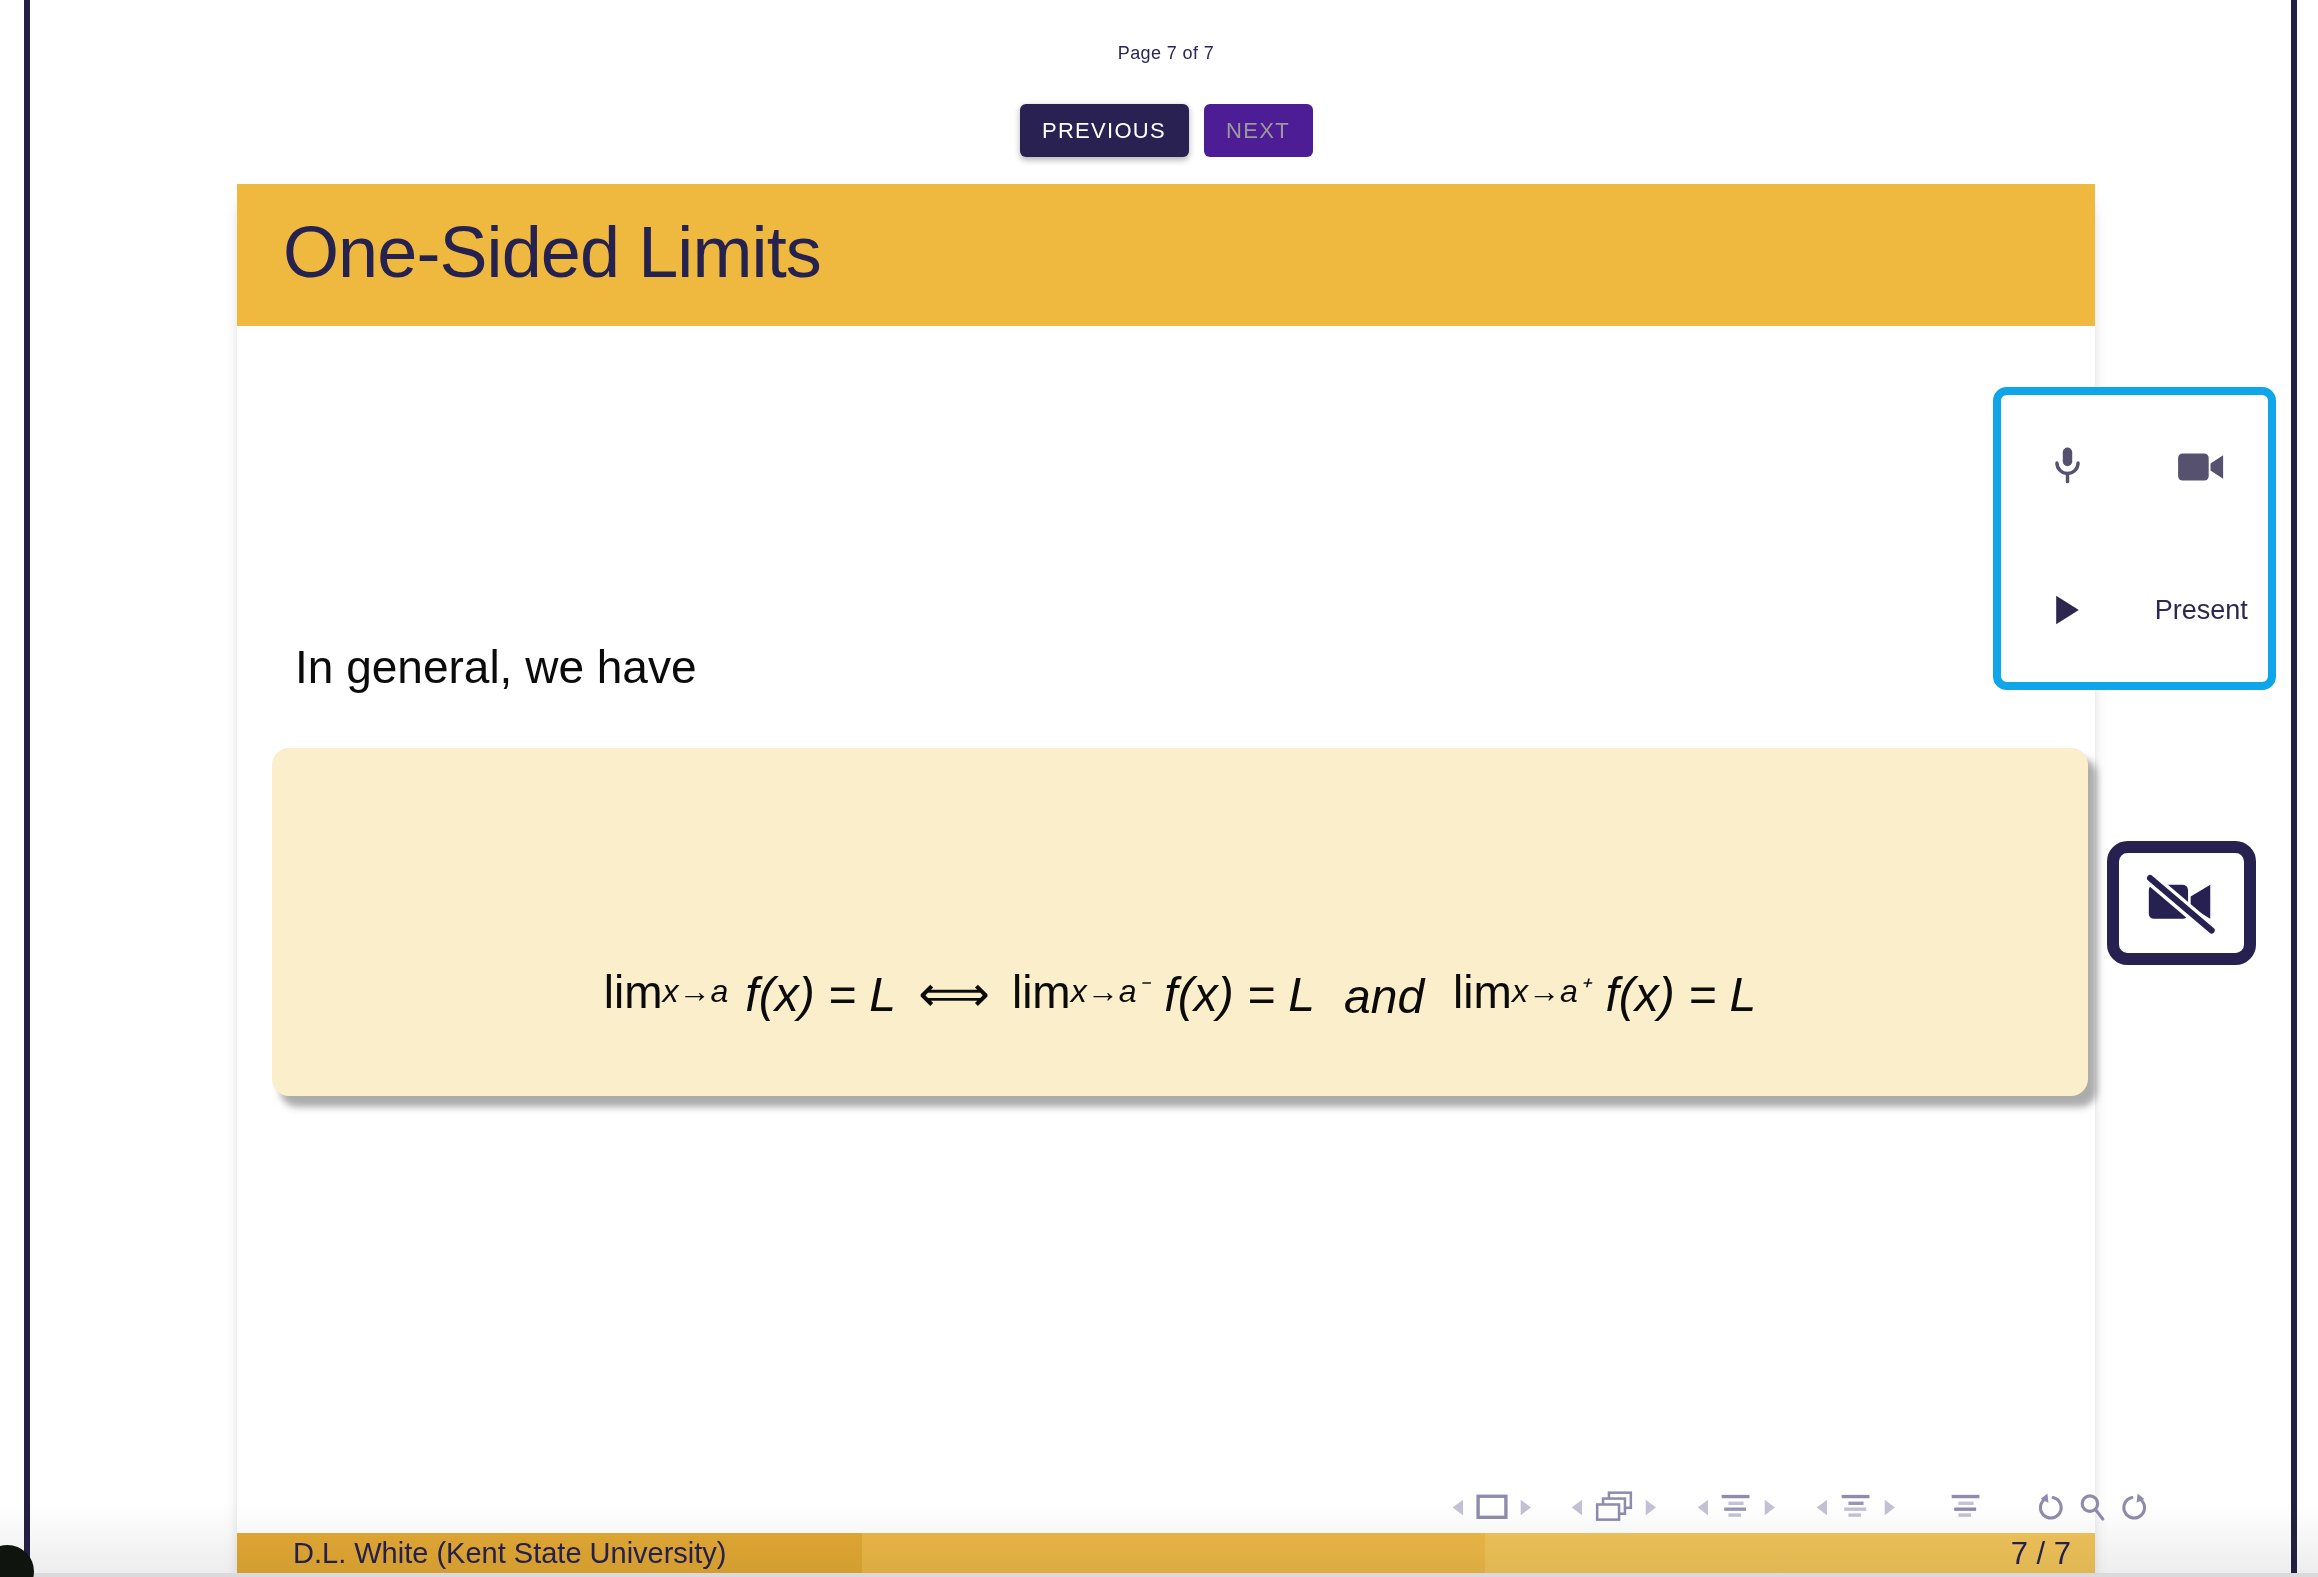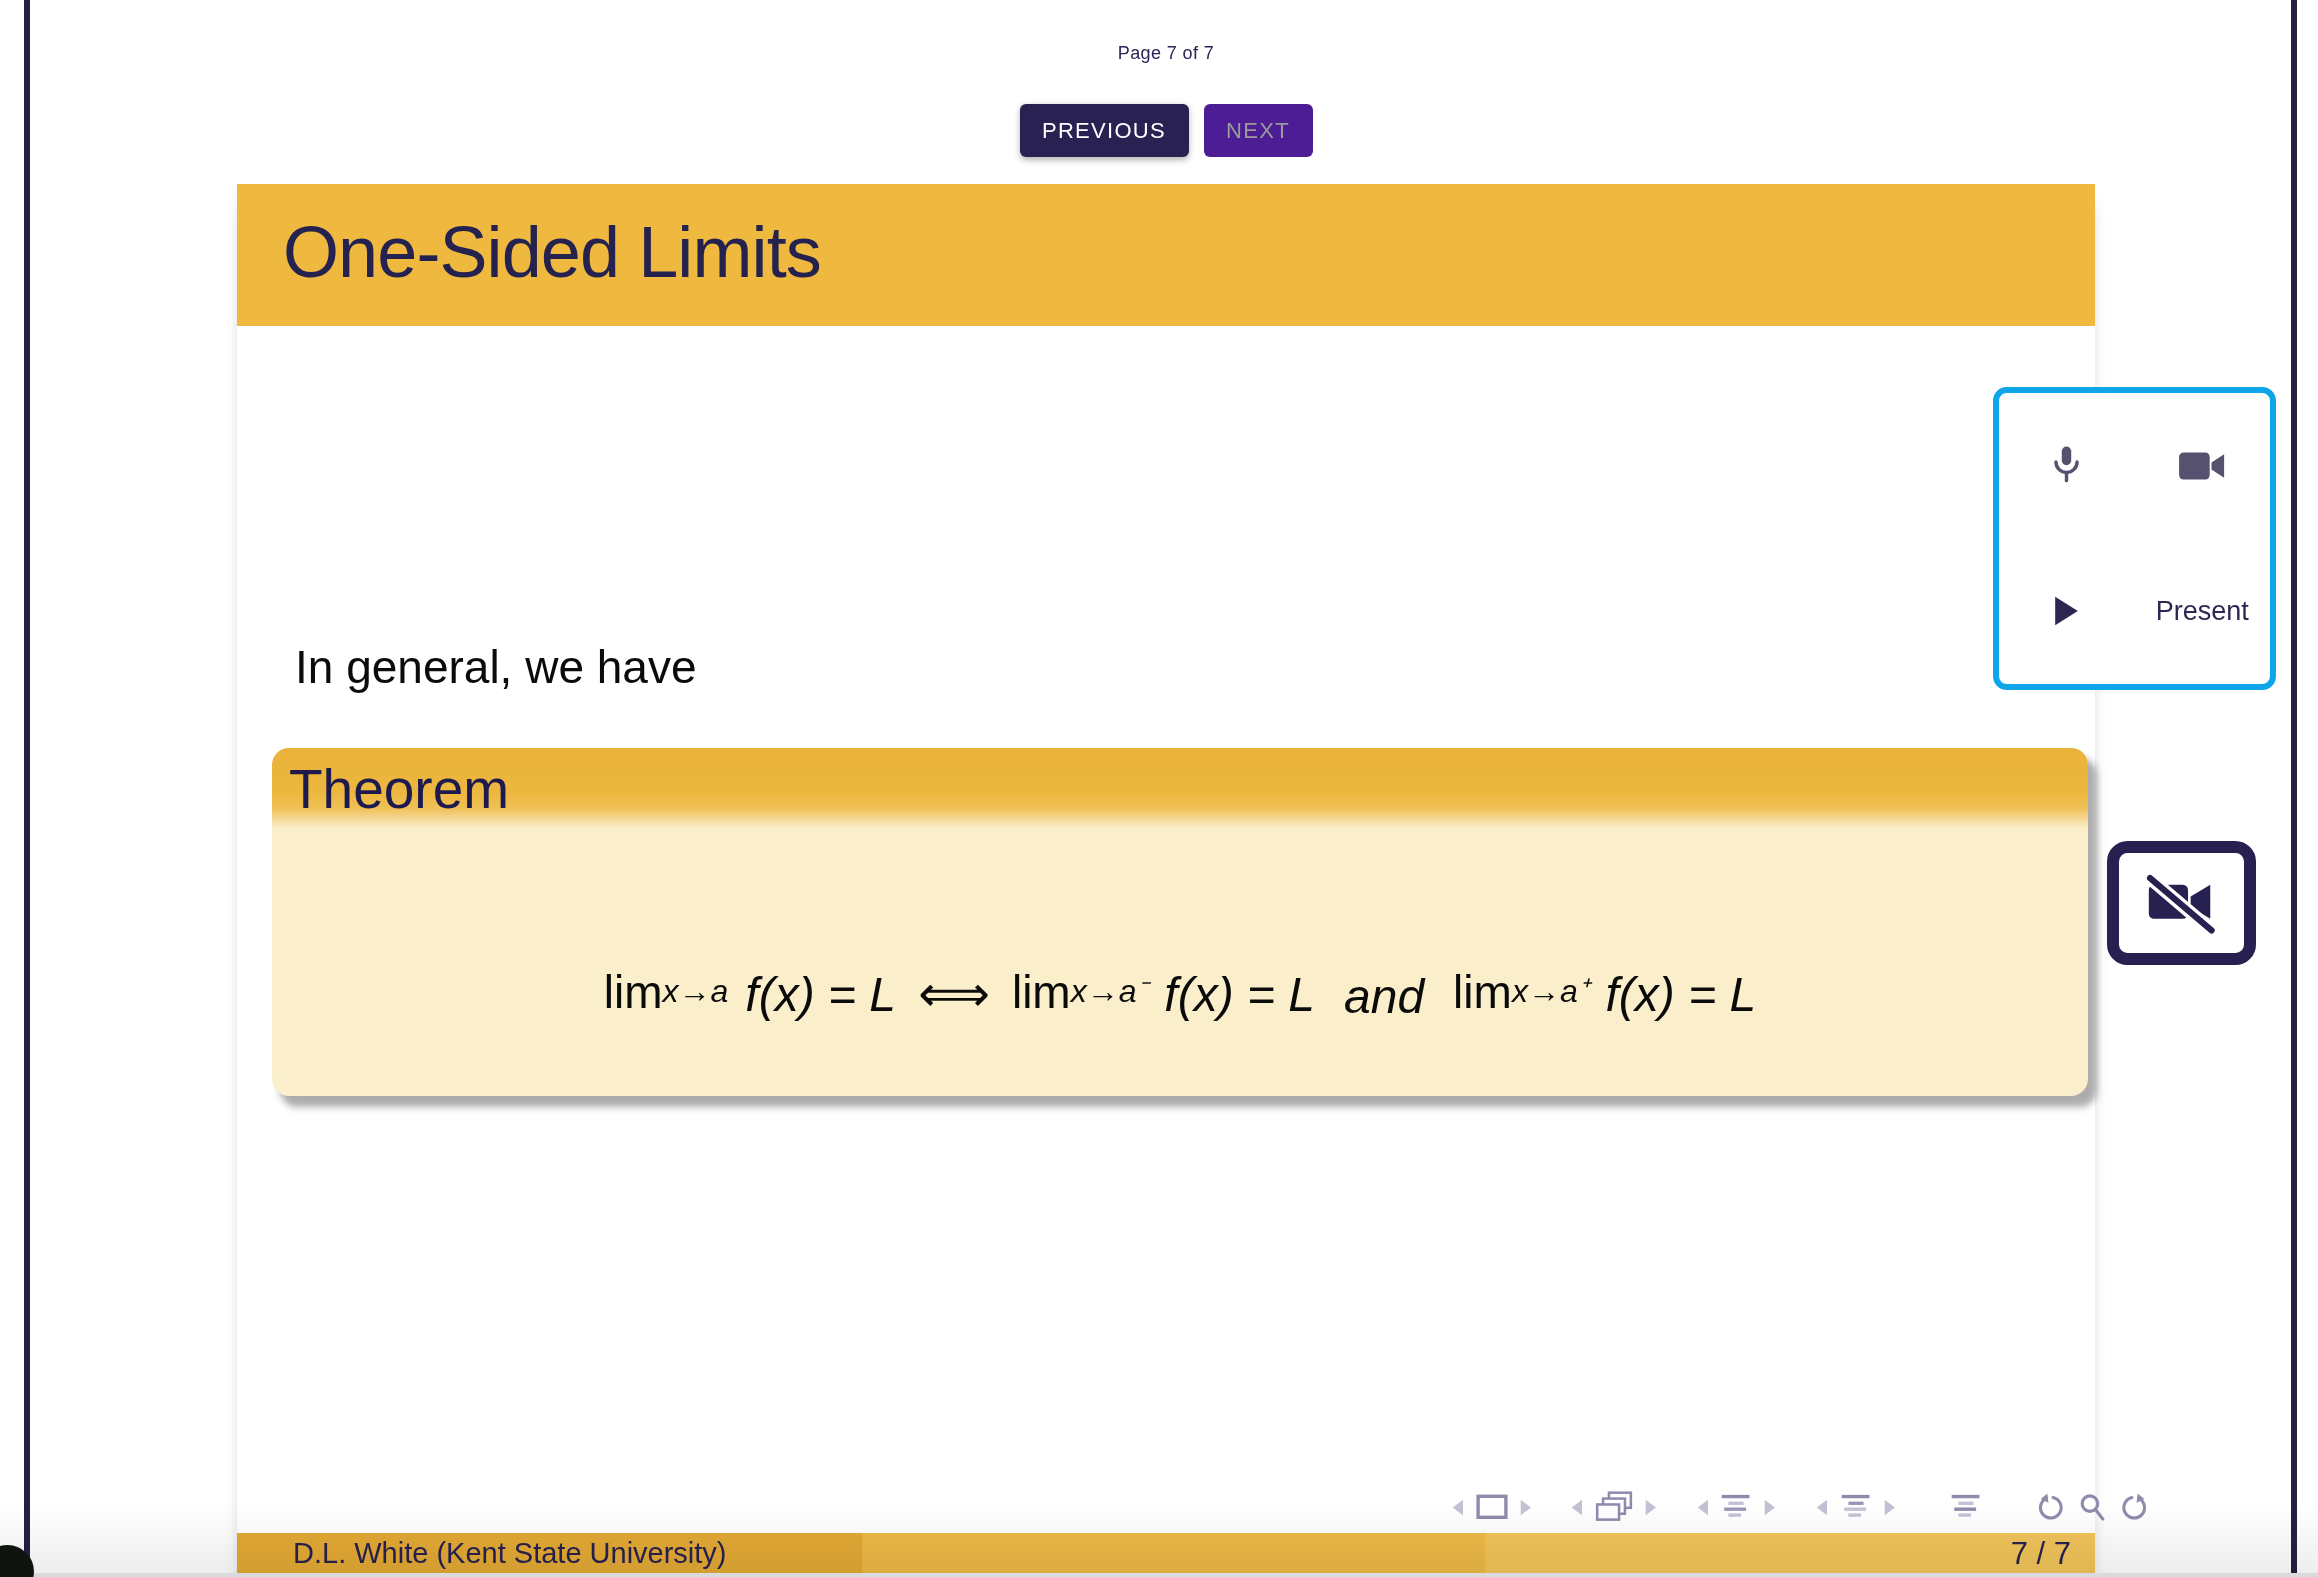--- a/index.html
+++ b/index.html
@@ -67,21 +67,21 @@
   .limstack{display:inline-flex;align-items:center;line-height:1.1;}
   .limstack .lim{font-style:normal;font-size:46px;}
   .limstack .sub{font-style:italic;font-size:32px;margin-top:-1.7px;}
   .mexpr{font-style:italic;line-height:1.15;white-space:nowrap;}
   .miff{font-style:normal;line-height:1.1;font-size:50px;margin:0 5.1px;}
   .mand{font-style:italic;line-height:1.15;margin:2px 12px;}
 
   
   .present-panel{
     position:absolute;left:1993px;top:387px;width:283px;height:303px;box-sizing:border-box;
-    border:6px solid #0ea5e9;border-radius:13.7px;background:#ffffff;
+    border:8px solid #0ea5e9;border-radius:13.7px;background:#ffffff;
     display:grid;grid-template-columns:1fr 1fr;grid-template-rows:1fr 1fr;
     align-items:center;justify-items:center;text-align:right;
   }
   .present-label{font-size:27px;color:#2d2852;}
 
   
   .cam-off-btn{
     position:absolute;left:2107px;top:841px;width:149px;height:124px;box-sizing:border-box;
     border:12px solid #262150;border-radius:20.5px;background:#ffffff;
     display:flex;align-items:center;justify-content:center;
@@ -127,23 +127,20 @@
 
 <div class="slide">
 
   <div class="frametitle">
     <span class="t">One-Sided Limits</span>
   </div>
 
   <div class="intro">In general, we have</div>
 
   <div class="theorem">
-    <div class="theorem-header">
-      <span class="t">Theorem</span>
-    </div>
     <div class="mathline">
       <span class="limstack">
         <span class="lim">lim</span>
         <span class="sub">x→a</span>
       </span>
       <span class="mexpr">f(x) = L</span>
       <span class="miff">⟺</span>
       <span class="limstack">
         <span class="lim">lim</span>
         <span class="sub">x→a⁻</span>

